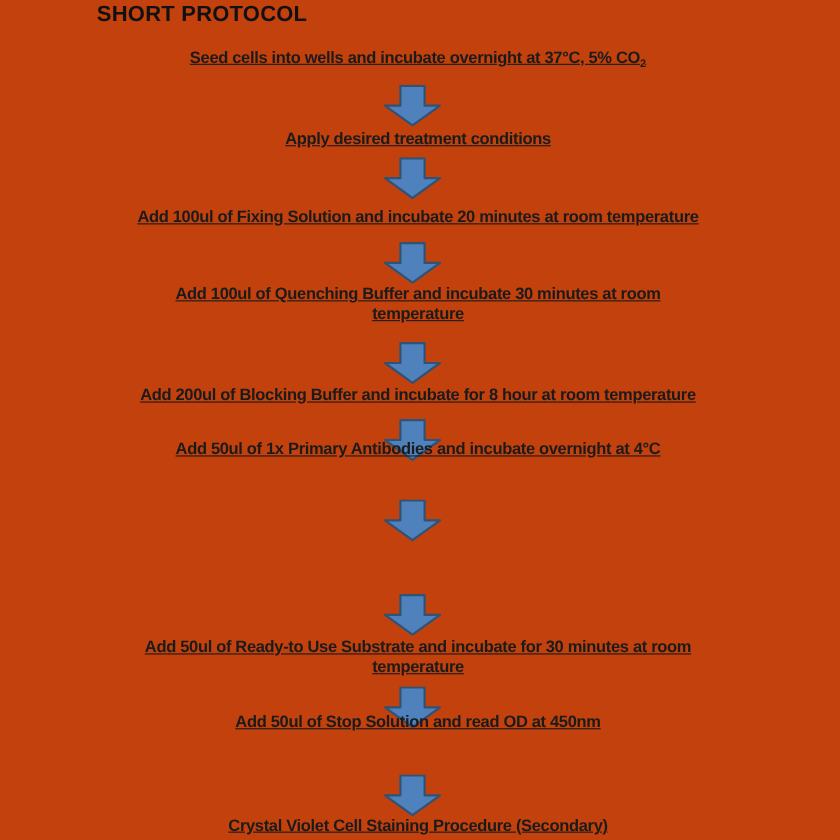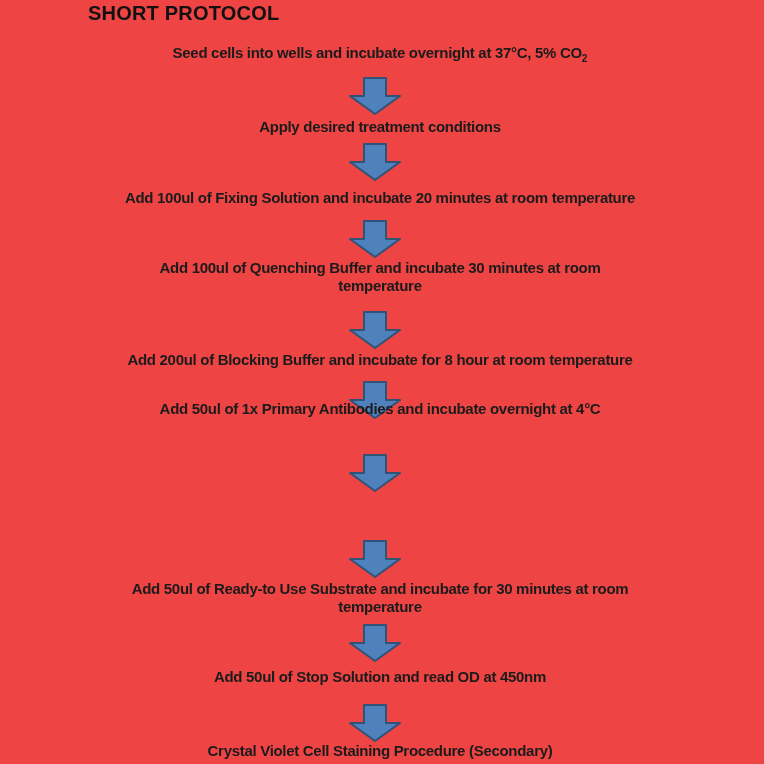--- a/index.html
+++ b/index.html
@@ -4,21 +4,21 @@
 <style>
   html, body {
     margin: 0;
     padding: 0;
     background: #ffffff;
   }
   .canvas {
     position: relative;
     width: 764px;
     height: 764px;
-    background: #ef4444;
+    background: #c2410c;
     overflow: hidden;
     font-family: "Liberation Sans", sans-serif;
     color: #1b1b1b;
   }
   .title {
     position: absolute;
     top: 2px;
     left: 88px;
     margin: 0;
     font-size: 20px;
@@ -30,20 +30,21 @@
   .step {
     position: absolute;
     left: 0;
     right: 4px;
     text-align: center;
     font-size: 15px;
     font-weight: bold;
     letter-spacing: -0.3px;
     line-height: 18px;
     white-space: nowrap;
+    text-decoration: underline;
   }
   .step sub {
     font-size: 10px;
     letter-spacing: 0;
   }
   .arrow {
     position: absolute;
     left: calc(50% - 7px);
     transform: translateX(-50%);
     width: 52px;
@@ -122,21 +123,21 @@
 
   <div class="step" style="top:580px">
     <div>Add 50ul of Ready-to Use Substrate and incubate for 30 minutes at room</div>
     <div>temperature</div>
   </div>
 
   <svg class="arrow" style="top:624px" viewBox="0 0 52 38" aria-hidden="true">
     <polygon points="15,1 37,1 37,19 51,19 26,37 1,19 15,19"></polygon>
   </svg>
 
-  <div class="step" style="top:668px">
+  <div class="step" style="top:648px">
     <div>Add 50ul of Stop Solution and read OD at 450nm</div>
   </div>
 
   <svg class="arrow" style="top:704px" viewBox="0 0 52 38" aria-hidden="true">
     <polygon points="15,1 37,1 37,19 51,19 26,37 1,19 15,19"></polygon>
   </svg>
 
   <div class="step" style="top:742px">
     <div>Crystal Violet Cell Staining Procedure (Secondary)</div>
   </div>

